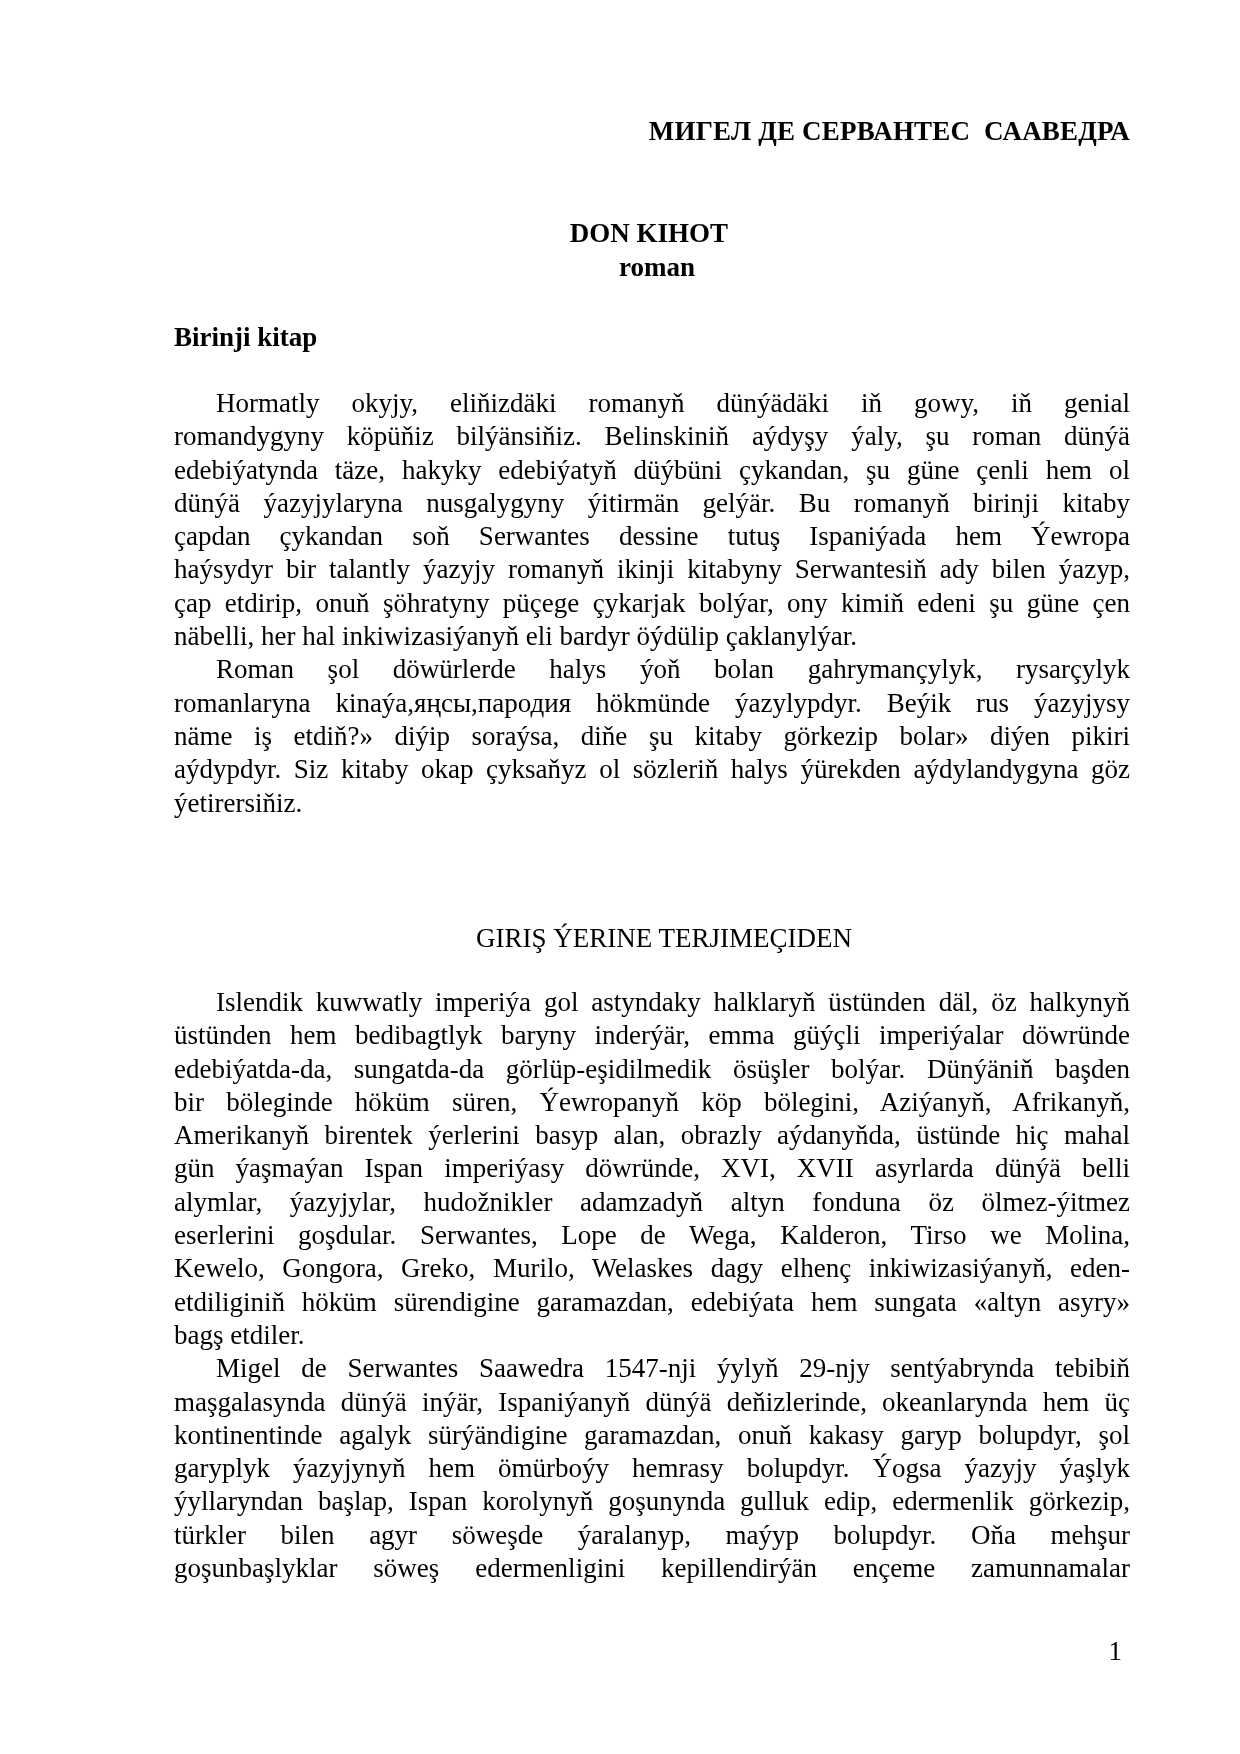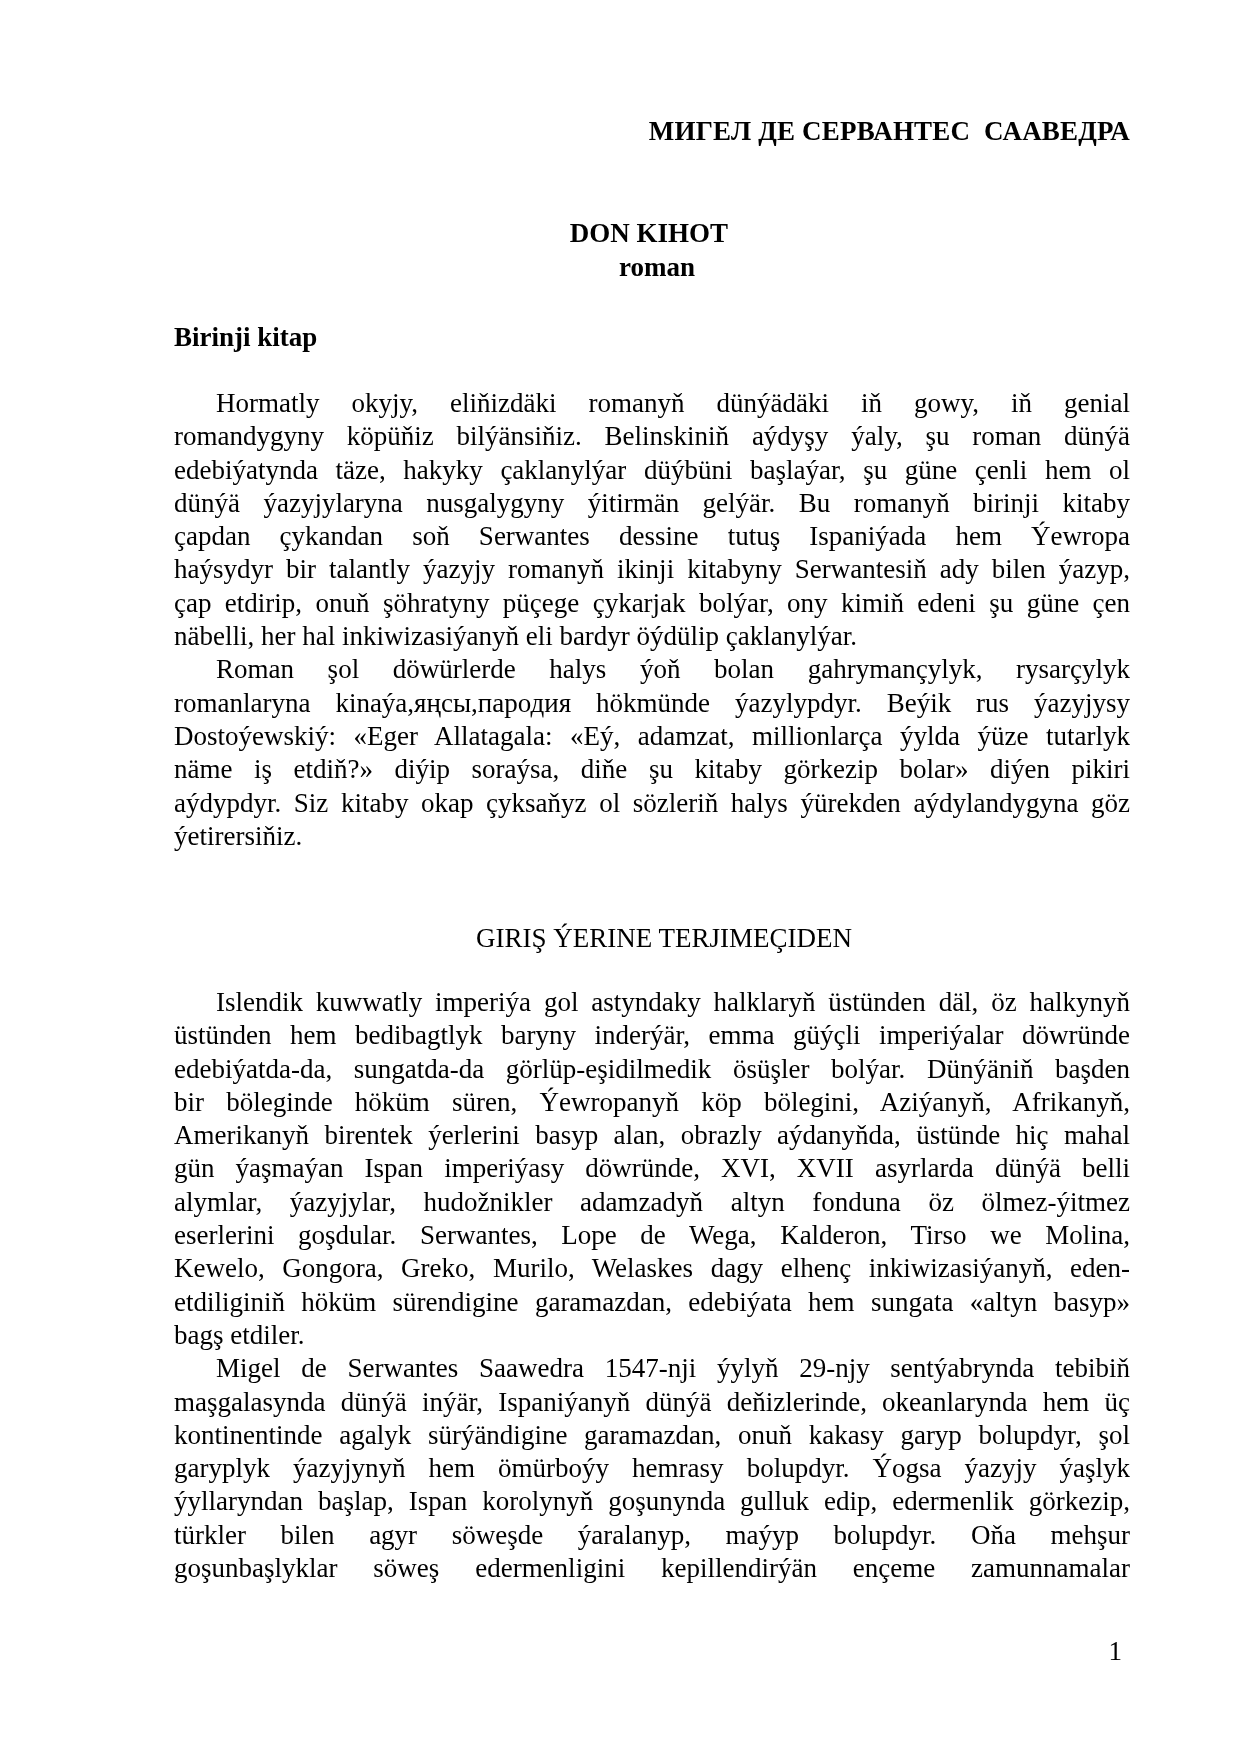--- a/index.html
+++ b/index.html
@@ -106,47 +106,46 @@
 <div class="page">
 
   <div class="author">МИГЕЛ ДЕ СЕРВАНТЕС  СААВЕДРА</div>
   <div class="title">DON KIHOT</div>
   <div class="subtitle">roman</div>
   <div class="book">Birinji kitap</div>
 
   <div class="block block-intro">
     <div class="line indent">Hormatly okyjy, eliňizdäki romanyň dünýädäki iň gowy, iň genial</div>
     <div class="line">romandygyny köpüňiz bilýänsiňiz. Belinskiniň aýdyşy ýaly, şu roman dünýä</div>
-    <div class="line">edebiýatynda täze, hakyky çaklanylýar düýbüni başlaýar, şu güne çenli hem ol</div>
+    <div class="line">edebiýatynda täze, hakyky edebiýatyň düýbüni çykandan, şu güne çenli hem ol</div>
     <div class="line">dünýä ýazyjylaryna nusgalygyny ýitirmän gelýär. Bu romanyň birinji kitaby</div>
     <div class="line">çapdan çykandan soň Serwantes dessine tutuş Ispaniýada hem Ýewropa</div>
     <div class="line">haýsydyr bir talantly ýazyjy romanyň ikinji kitabyny Serwantesiň ady bilen ýazyp,</div>
     <div class="line">çap etdirip, onuň şöhratyny püçege çykarjak bolýar, ony kimiň edeni şu güne çen</div>
     <div class="line last">näbelli, her hal inkiwizasiýanyň eli bardyr öýdülip çaklanylýar.</div>
     <div class="line indent">Roman şol döwürlerde halys ýoň bolan gahrymançylyk, rysarçylyk</div>
     <div class="line">romanlaryna kinaýa,яңсы,пародия hökmünde ýazylypdyr. Beýik rus ýazyjysy</div>
-    <div class="line">Dostoýewskiý: «Eger Allatagala: «Eý, adamzat, millionlarça ýylda ýüze tutarlyk</div>
     <div class="line">näme iş etdiň?» diýip soraýsa, diňe şu kitaby görkezip bolar» diýen pikiri</div>
     <div class="line">aýdypdyr. Siz kitaby okap çyksaňyz ol sözleriň halys ýürekden aýdylandygyna göz</div>
     <div class="line last">ýetirersiňiz.</div>
   </div>
 
   <div class="section-heading">GIRIŞ ÝERINE TERJIMEÇIDEN</div>
 
   <div class="block block-giris">
     <div class="line indent">Islendik kuwwatly imperiýa gol astyndaky halklaryň üstünden däl, öz halkynyň</div>
     <div class="line">üstünden hem bedibagtlyk baryny inderýär, emma güýçli imperiýalar döwründe</div>
     <div class="line">edebiýatda-da, sungatda-da görlüp-eşidilmedik ösüşler bolýar. Dünýäniň başden</div>
     <div class="line">bir böleginde höküm süren, Ýewropanyň köp bölegini, Aziýanyň, Afrikanyň,</div>
     <div class="line">Amerikanyň birentek ýerlerini basyp alan, obrazly aýdanyňda, üstünde hiç mahal</div>
     <div class="line">gün ýaşmaýan Ispan imperiýasy döwründe, XVI, XVII asyrlarda dünýä belli</div>
     <div class="line">alymlar, ýazyjylar, hudožnikler adamzadyň altyn fonduna öz ölmez-ýitmez</div>
     <div class="line">eserlerini goşdular. Serwantes, Lope de Wega, Kalderon, Tirso we Molina,</div>
     <div class="line">Kewelo, Gongora, Greko, Murilo, Welaskes dagy elhenç inkiwizasiýanyň, eden-</div>
-    <div class="line">etdiliginiň höküm sürendigine garamazdan, edebiýata hem sungata «altyn basyp»</div>
+    <div class="line">etdiliginiň höküm sürendigine garamazdan, edebiýata hem sungata «altyn asyry»</div>
     <div class="line last">bagş etdiler.</div>
     <div class="line indent">Migel de Serwantes Saawedra 1547-nji ýylyň 29-njy sentýabrynda tebibiň</div>
     <div class="line">maşgalasynda dünýä inýär, Ispaniýanyň dünýä deňizlerinde, okeanlarynda hem üç</div>
     <div class="line">kontinentinde agalyk sürýändigine garamazdan, onuň kakasy garyp bolupdyr, şol</div>
     <div class="line">garyplyk ýazyjynyň hem ömürboýy hemrasy bolupdyr. Ýogsa ýazyjy ýaşlyk</div>
     <div class="line">ýyllaryndan başlap, Ispan korolynyň goşunynda gulluk edip, edermenlik görkezip,</div>
     <div class="line">türkler bilen agyr söweşde ýaralanyp, maýyp bolupdyr. Oňa mehşur</div>
     <div class="line">goşunbaşlyklar söweş edermenligini kepillendirýän ençeme zamunnamalar</div>
   </div>
 

